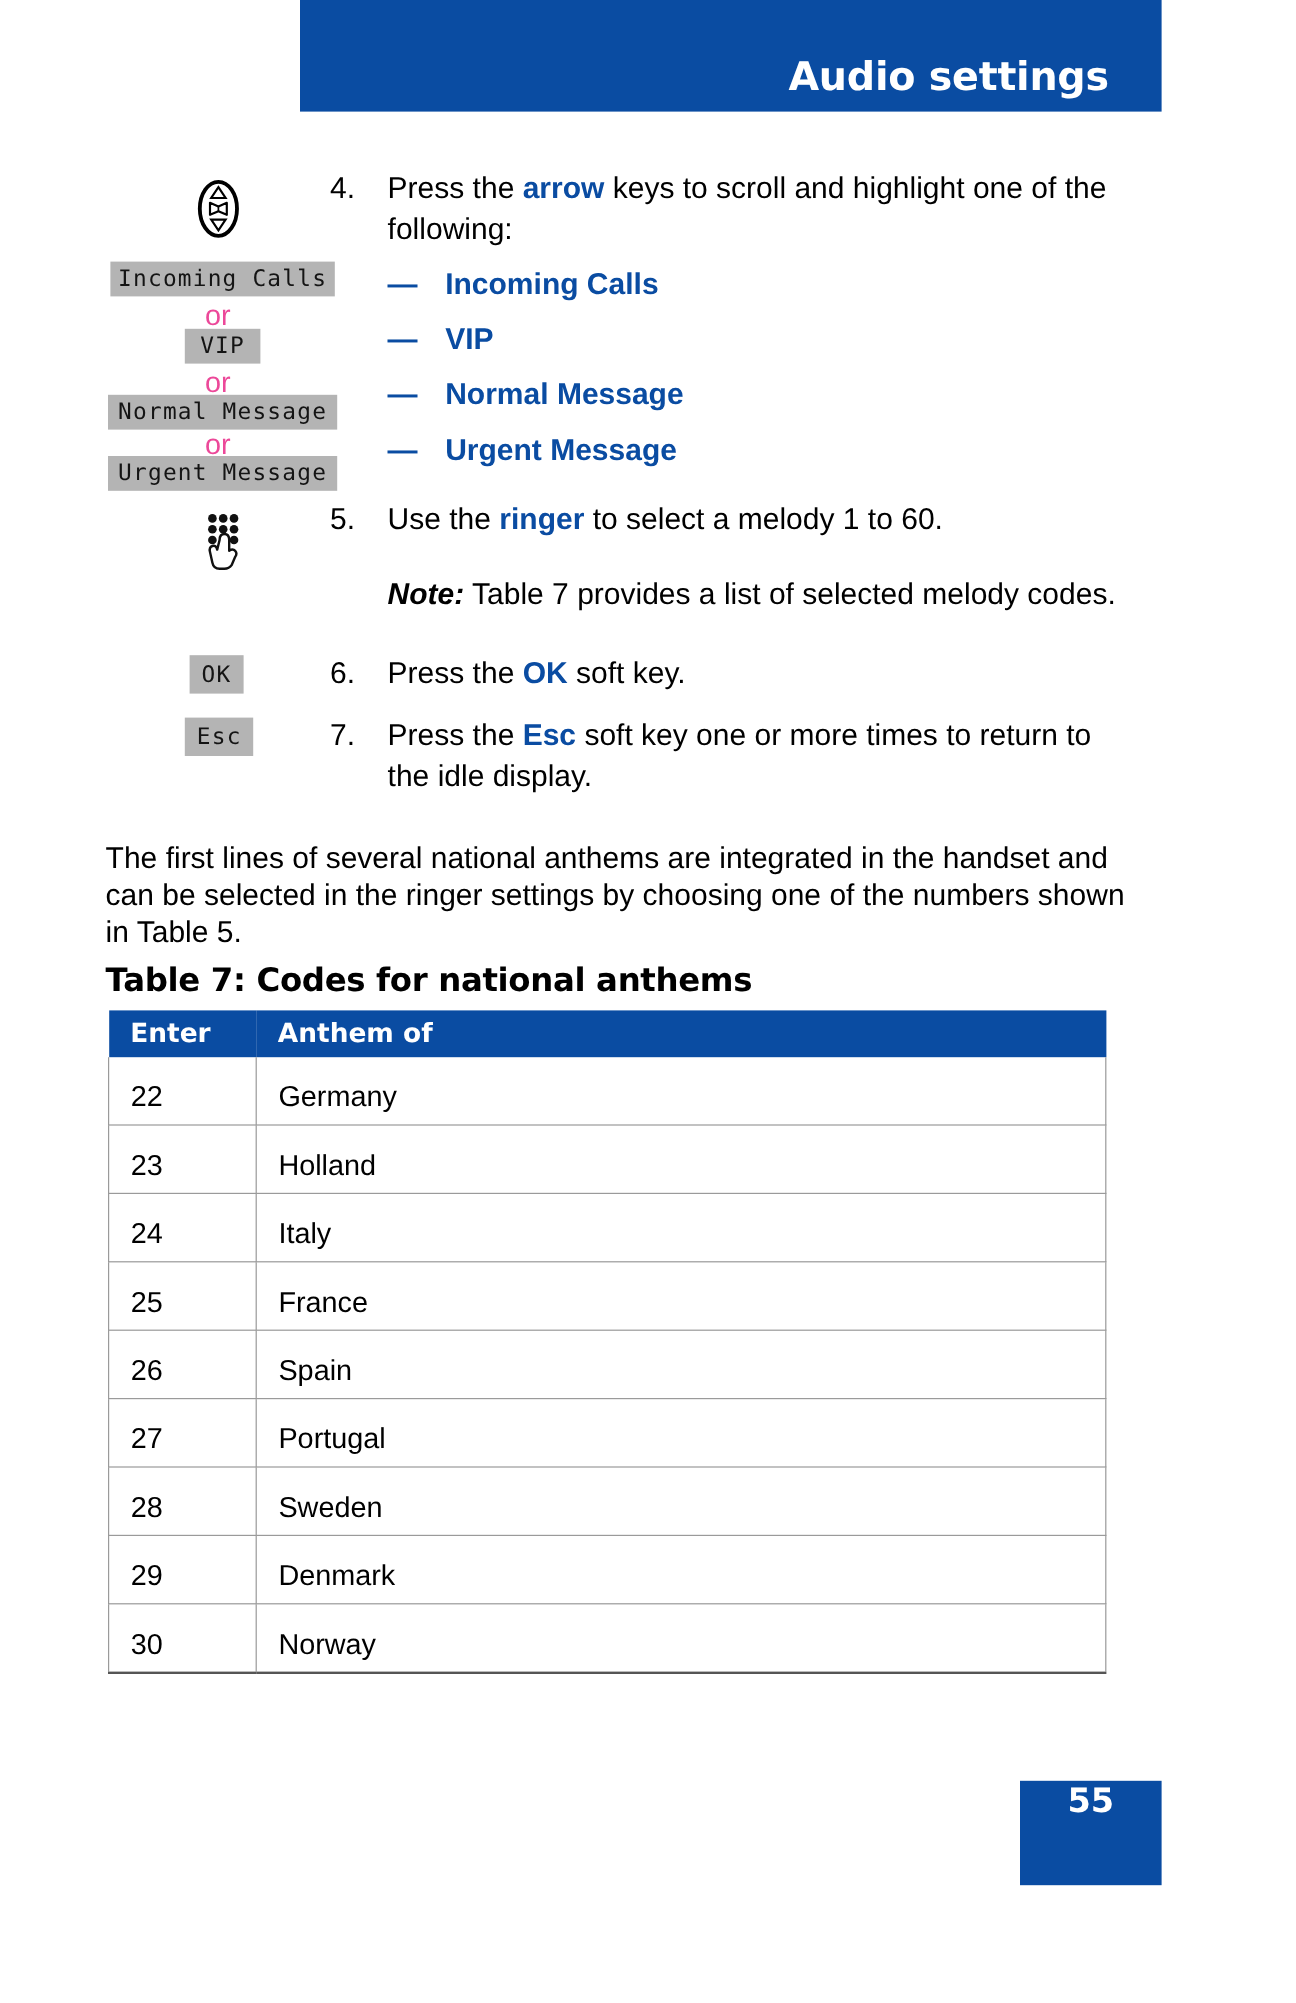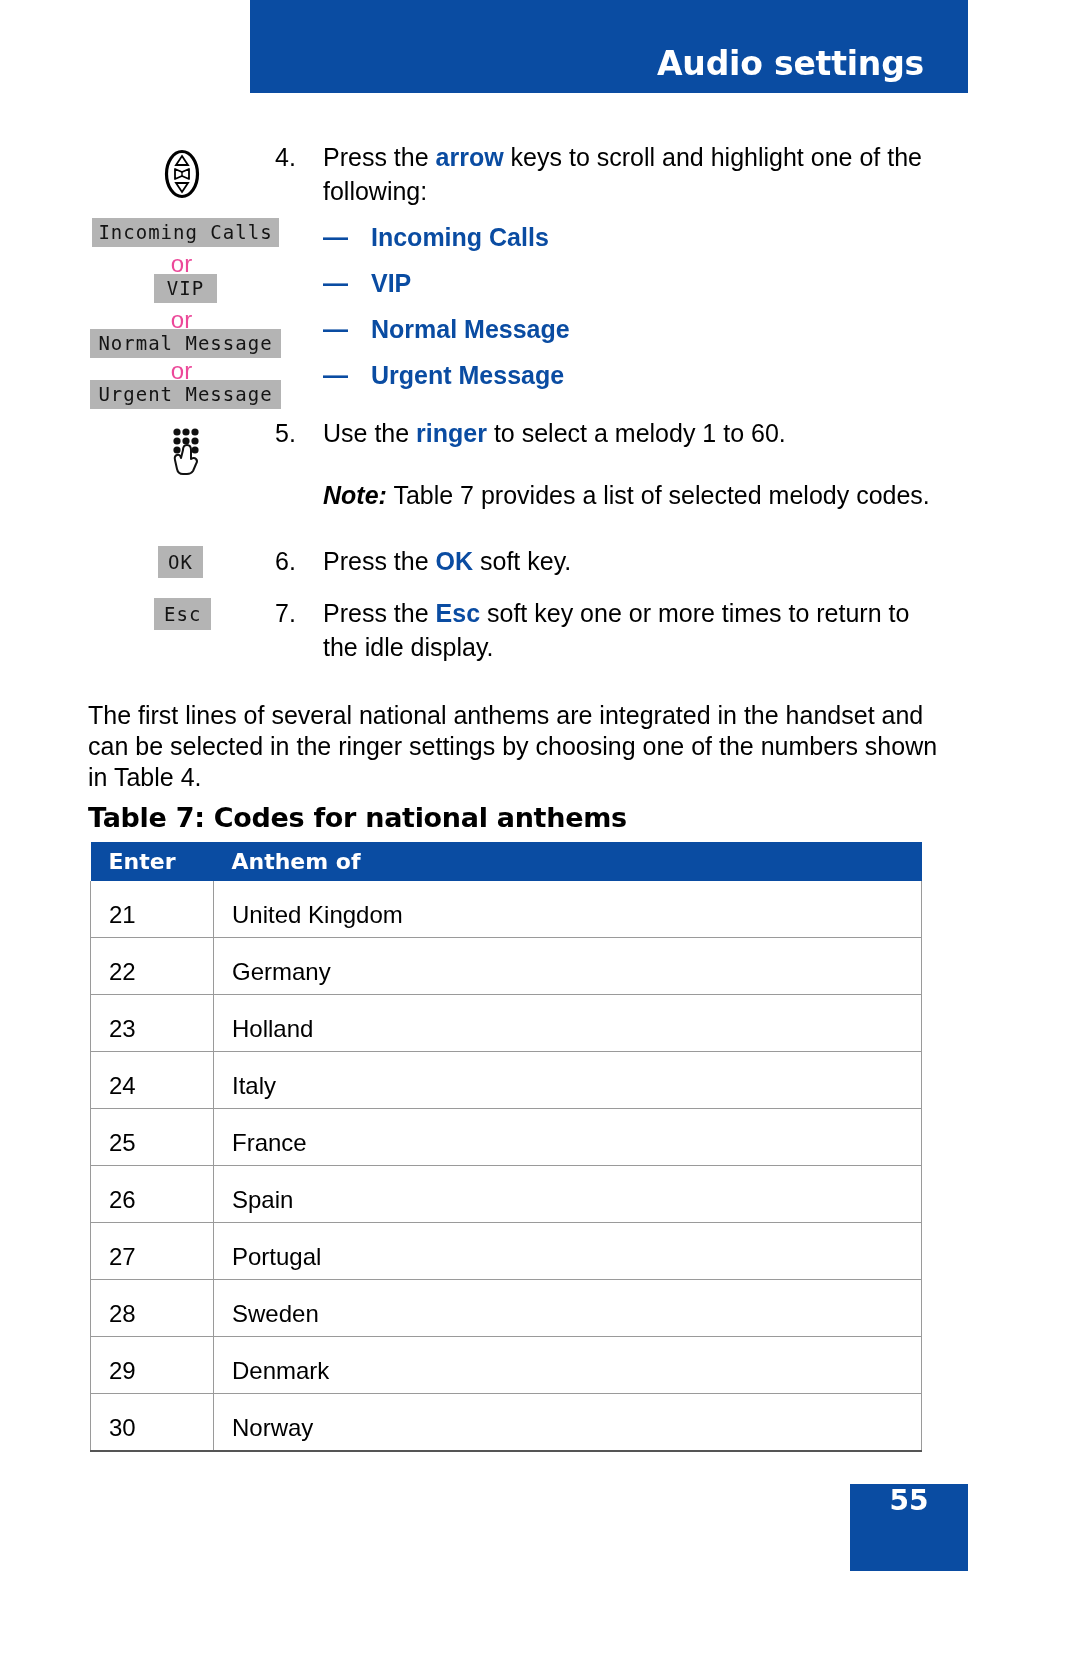--- a/index.html
+++ b/index.html
@@ -349,37 +349,33 @@
         <span class="softkey" style="left:66px; top:2px;">Esc</span>
       </div>
       <div class="step-num">7.</div>
       <div class="step-text">
         <span>Press the </span><span class="b-blue">Esc</span><span> soft key one or more times to return to the idle display.</span>
       </div>
     </div>
 
   </div>
 
-  <p class="body-para">The first lines of several national anthems are integrated in the handset and can be selected in the ringer settings by choosing one of the numbers shown in Table 4.</p>
+  <p class="body-para">The first lines of several national anthems are integrated in the handset and can be selected in the ringer settings by choosing one of the numbers shown in Table 5.</p>
 
   <div class="table-caption">Table 7: Codes for national anthems</div>
 
   <table class="anthem-table">
     <thead>
       <tr>
         <th class="col-enter">Enter</th>
         <th>Anthem of</th>
       </tr>
     </thead>
     <tbody id="table-body">
         <tr>
-          <td class="col-enter">21</td>
-          <td>United Kingdom</td>
-        </tr>
-        <tr>
           <td class="col-enter">22</td>
           <td>Germany</td>
         </tr>
         <tr>
           <td class="col-enter">23</td>
           <td>Holland</td>
         </tr>
         <tr>
           <td class="col-enter">24</td>
           <td>Italy</td>

